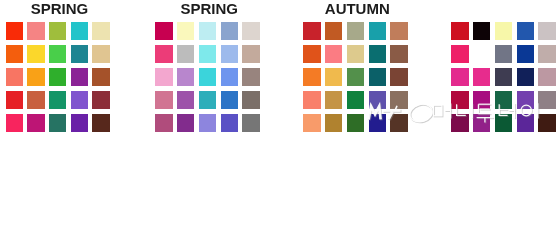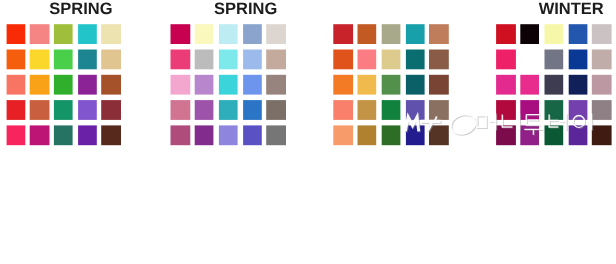--- a/index.html
+++ b/index.html
@@ -1,20 +1,20 @@
 <!DOCTYPE html>
 <html><head>
 <meta charset="utf-8">
 <style>
 html,body{margin:0;padding:0;}
 body{width:560px;height:135px;background:#ffffff;overflow:hidden;
      font-family:"Liberation Sans",sans-serif;position:relative;}
 .stage{position:absolute;left:0;top:0;width:560px;height:135px;background:#fff;}
 .palette{position:absolute;top:0;width:104px;height:135px;}
-.ptitle{position:absolute;top:0.5px;left:16px;width:104px;text-align:center;
+.ptitle{position:absolute;top:0.5px;left:2px;width:104px;text-align:center;
         font-size:15px;font-weight:bold;color:#1c1c1c;line-height:15px;
         -webkit-font-smoothing:antialiased;}
 .grid{position:absolute;top:22.4px;left:0;width:160px;}
 .row{height:22.92px;font-size:0;white-space:nowrap;}
 .sw{display:inline-block;width:17.4px;height:18px;margin-right:4.35px;}
 .wm{position:absolute;left:366px;top:101px;width:194px;height:26px;}
 .wmsvg{position:absolute;left:0;top:0;}
 </style>
 </head>
 <body>
@@ -34,30 +34,30 @@
    <div class="ptitle">SPRING</div>
    <div class="grid">
         <div class="row"><div class="sw" style="background:#C70050"></div><div class="sw" style="background:#FAF8BC"></div><div class="sw" style="background:#BDEDF2"></div><div class="sw" style="background:#8AA4CE"></div><div class="sw" style="background:#DDD5CF"></div></div>
         <div class="row"><div class="sw" style="background:#EC3C78"></div><div class="sw" style="background:#BCBCBC"></div><div class="sw" style="background:#7EE9EB"></div><div class="sw" style="background:#9DBAEC"></div><div class="sw" style="background:#C3AA9C"></div></div>
         <div class="row"><div class="sw" style="background:#F3A7CF"></div><div class="sw" style="background:#B886CD"></div><div class="sw" style="background:#3BD4DB"></div><div class="sw" style="background:#6E95EE"></div><div class="sw" style="background:#98847E"></div></div>
         <div class="row"><div class="sw" style="background:#D17492"></div><div class="sw" style="background:#9D53A9"></div><div class="sw" style="background:#2EAEBA"></div><div class="sw" style="background:#2C74C6"></div><div class="sw" style="background:#7B6F68"></div></div>
         <div class="row"><div class="sw" style="background:#B04C7C"></div><div class="sw" style="background:#822C8D"></div><div class="sw" style="background:#8D85DE"></div><div class="sw" style="background:#5A51C5"></div><div class="sw" style="background:#767676"></div></div>
       </div>
   </div>
   <div class="palette" style="left:303.3px">
+   <div class="ptitle">AUTUMN</div>
    <div class="grid">
         <div class="row"><div class="sw" style="background:#C8222B"></div><div class="sw" style="background:#C15A23"></div><div class="sw" style="background:#A7A98A"></div><div class="sw" style="background:#18A0AA"></div><div class="sw" style="background:#C07D5B"></div></div>
         <div class="row"><div class="sw" style="background:#E0531A"></div><div class="sw" style="background:#FB7C83"></div><div class="sw" style="background:#DDCA8D"></div><div class="sw" style="background:#0A6E70"></div><div class="sw" style="background:#8A5B46"></div></div>
         <div class="row"><div class="sw" style="background:#F47B25"></div><div class="sw" style="background:#F0BA4D"></div><div class="sw" style="background:#53904B"></div><div class="sw" style="background:#0B6068"></div><div class="sw" style="background:#7A4434"></div></div>
         <div class="row"><div class="sw" style="background:#F9806B"></div><div class="sw" style="background:#C49446"></div><div class="sw" style="background:#10823E"></div><div class="sw" style="background:#5F51AC"></div><div class="sw" style="background:#8A7060"></div></div>
         <div class="row"><div class="sw" style="background:#F89B6A"></div><div class="sw" style="background:#B0822F"></div><div class="sw" style="background:#2E6D26"></div><div class="sw" style="background:#221C8F"></div><div class="sw" style="background:#553426"></div></div>
       </div>
   </div>
   <div class="palette" style="left:451.3px">
-   <div class="ptitle">WINTER</div>
    <div class="grid">
         <div class="row"><div class="sw" style="background:#CE1020"></div><div class="sw" style="background:#0D0306"></div><div class="sw" style="background:#F7F7A9"></div><div class="sw" style="background:#2257AD"></div><div class="sw" style="background:#CBC2C3"></div></div>
         <div class="row"><div class="sw" style="background:#EE2068"></div><div class="sw" style="background:#FFFFFF"></div><div class="sw" style="background:#717586"></div><div class="sw" style="background:#0A3895"></div><div class="sw" style="background:#C0ADAA"></div></div>
         <div class="row"><div class="sw" style="background:#E32A8E"></div><div class="sw" style="background:#E72C8D"></div><div class="sw" style="background:#3E3C51"></div><div class="sw" style="background:#112059"></div><div class="sw" style="background:#BC98A2"></div></div>
         <div class="row"><div class="sw" style="background:#B1083D"></div><div class="sw" style="background:#A80E80"></div><div class="sw" style="background:#176646"></div><div class="sw" style="background:#7340AE"></div><div class="sw" style="background:#8F8086"></div></div>
         <div class="row"><div class="sw" style="background:#7C0B4B"></div><div class="sw" style="background:#922089"></div><div class="sw" style="background:#0B5934"></div><div class="sw" style="background:#5B2699"></div><div class="sw" style="background:#3F1B12"></div></div>
       </div>
   </div>
   <div class="wm">
    <svg class="wmsvg" width="192" height="28" viewBox="0 0 192 28" aria-hidden="true">

